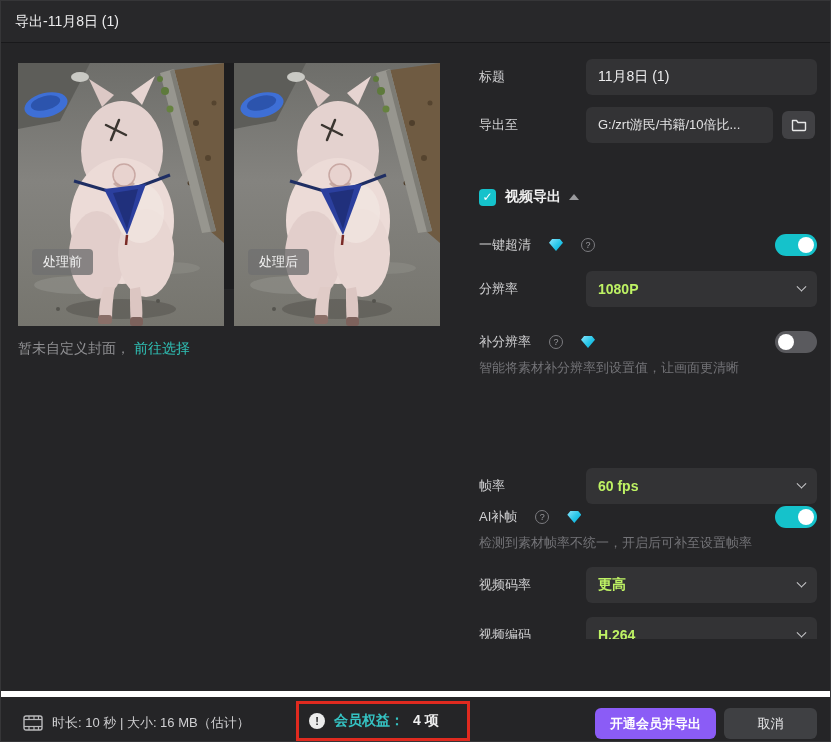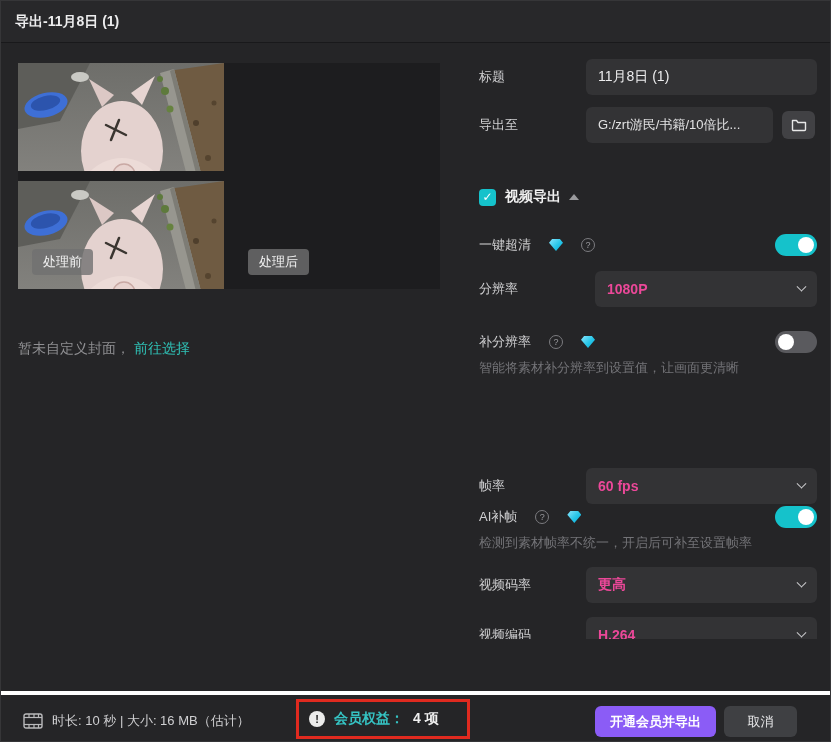--- a/index.html
+++ b/index.html
@@ -1,40 +1,40 @@
 <!DOCTYPE html>
 <html><head>
 <meta charset="utf-8">
 <style>
   html,body{margin:0;padding:0;background:#111;}
   *{box-sizing:border-box;font-family:"Liberation Sans","DejaVu Sans",sans-serif;}
   .dialog{position:relative;width:831px;height:742px;background:#252527;border:1px solid #363638;overflow:hidden;}
 
   
   .titlebar{position:absolute;left:0;top:0;width:100%;height:42px;background:#28282a;border-bottom:1px solid #19191b;display:flex;align-items:center;padding-left:14px;}
-  .titlebar .title{font-size:14px;font-weight:bold;color:#ededee;}
-
-  
-  .preview{position:absolute;left:17px;top:62px;width:422px;height:226px;display:flex;gap:10px;background:#1d1d1f;flex-direction:column;}
+  .titlebar .title{font-size:14px;font-weight:normal;color:#ededee;}
+
+  
+  .preview{position:absolute;left:17px;top:62px;width:422px;height:226px;display:flex;gap:10px;background:#1d1d1f;}
   .frame{position:relative;width:206px;height:263px;overflow:hidden;background:#7d7d7b;}
   .frame svg{display:block;}
   .badge{position:absolute;left:14px;bottom:14px;background:rgba(112,112,112,.8);color:#f2f2f2;font-size:13px;padding:4px 11px;border-radius:4px;}
   .caption{position:absolute;left:17px;top:339px;font-size:14px;text-align:right;}
   .caption .hint{color:#8f8f92;}
   .caption .link{color:#2fc1b6;cursor:pointer;}
 
   
   .rpanel{position:absolute;left:478px;top:56px;width:338px;height:582px;overflow:hidden;}
   .prow{position:absolute;left:0;width:338px;height:28px;display:flex;align-items:center;}
   .plabel{width:107px;flex:none;font-size:13px;color:#cfcfd1;}
   .field,.dropdown{flex:1;height:36px;background:#333335;border-radius:6px;display:flex;align-items:center;padding:0 12px;border:none;color:#ededee;}
   input.field{font-size:14px;outline:none;}
   .field.path{font-size:13px;color:#e3e3e4;flex:none;width:187px;}
   .dropdown{justify-content:space-between;cursor:pointer;}
-  .dropdown .val{font-size:14px;font-weight:bold;color:#ec4899;}
+  .dropdown .val{font-size:14px;font-weight:bold;color:#bef264;}
   .chev{width:7px;height:7px;border-right:1.7px solid #cfcfd1;border-bottom:1.7px solid #cfcfd1;transform:rotate(45deg) translate(-2px,-2px);}
   .folderbtn{margin-left:9px;flex:none;width:33px;height:28px;background:#414144;border-radius:6px;display:flex;align-items:center;justify-content:center;cursor:pointer;}
 
   .checkbox{width:17px;height:17px;background:#15c2cb;border-radius:4px;color:#fff;font-size:12px;font-weight:bold;display:flex;align-items:center;justify-content:center;cursor:pointer;}
   .section-label{margin-left:9px;font-size:14px;font-weight:600;color:#f0f0f0;}
   .collapse-arrow{margin-left:8px;width:0;height:0;border-left:5px solid transparent;border-right:5px solid transparent;border-bottom:6px solid #9a9a9d;cursor:pointer;}
 
   .labelgrp{display:flex;align-items:center;gap:18px;}
   .diamond{width:14px;height:12px;background:linear-gradient(135deg,#8ae6ff 0%,#27c6e8 55%,#0aa8d6 100%);clip-path:polygon(22% 0,78% 0,100% 32%,50% 100%,0 32%);}
   .qmark{width:14px;height:14px;border:1px solid #7c7c80;border-radius:50%;color:#9a9a9e;font-size:9px;display:flex;align-items:center;justify-content:center;}
@@ -42,29 +42,29 @@
   .toggle{margin-left:auto;width:42px;height:22px;border-radius:11px;position:relative;cursor:pointer;}
   .toggle.on{background:#15c2cb;}
   .toggle.off{background:#5a5a5e;}
   .toggle .knob{position:absolute;top:3px;width:16px;height:16px;border-radius:50%;background:#fff;}
   .toggle.on .knob{right:3px;}
   .toggle.off .knob{left:3px;}
 
   .pdesc{position:absolute;left:0;width:338px;font-size:13px;color:#737377;}
 
   
-  .footer{position:absolute;left:0;top:690px;width:100%;height:52px;background:#252527;border-top:4px solid #ffffff;padding-left:32px;}
+  .footer{position:absolute;left:0;top:690px;width:100%;height:52px;background:#252527;border-top:6px solid #ffffff;padding-left:32px;}
   .mediainfo{position:absolute;left:22px;top:0;height:52px;display:flex;align-items:center;gap:9px;color:#cfcfd1;font-size:13px;}
   .annotation{position:absolute;left:295px;top:4px;width:174px;height:40px;border:3px solid #e02a1f;display:flex;align-items:center;gap:9px;padding-left:10px;}
   .alerticon{width:16px;height:16px;border-radius:50%;background:#ececec;color:#232325;font-size:11px;font-weight:bold;display:flex;align-items:center;justify-content:center;}
   .member-label{color:#35c3c3;font-size:14px;font-weight:bold;}
   .member-value{color:#f0f0f0;font-size:14px;font-weight:bold;}
   .btn{position:absolute;top:11px;height:31px;border:none;border-radius:6px;font-size:13px;cursor:pointer;}
   .btn.primary{left:594px;width:121px;background:#8b5cf6;color:#ffffff;font-weight:bold;}
-  .btn.cancel{left:723px;width:73px;background:#3f4043;color:#e8e8ea;}
+  .btn.cancel{left:723px;width:93px;background:#3f4043;color:#e8e8ea;}
 </style>
 </head>
 <body>
 
 <div class="dialog">
 
   <div class="titlebar">
     <span class="title">导出-11月8日 (1)</span>
   </div>
 
@@ -169,21 +169,21 @@
       <span class="labelgrp">
         <span class="plabel" style="width:auto;">一键超清</span>
         <span class="diamond"></span>
         <span class="qmark">?</span>
       </span>
       <span class="toggle on">
           <span class="knob"></span>
         </span>
     </div>
 
-    <div class="prow" style="top:218px;gap:9px;">
+    <div class="prow" style="top:218px;">
       <span class="plabel">分辨率</span>
       <div class="dropdown">
         <span class="val">1080P</span>
         <span class="chev"></span>
       </div>
     </div>
 
     <div class="prow" style="top:271px;">
       <span class="labelgrp">
         <span class="plabel" style="width:auto;">补分辨率</span>

